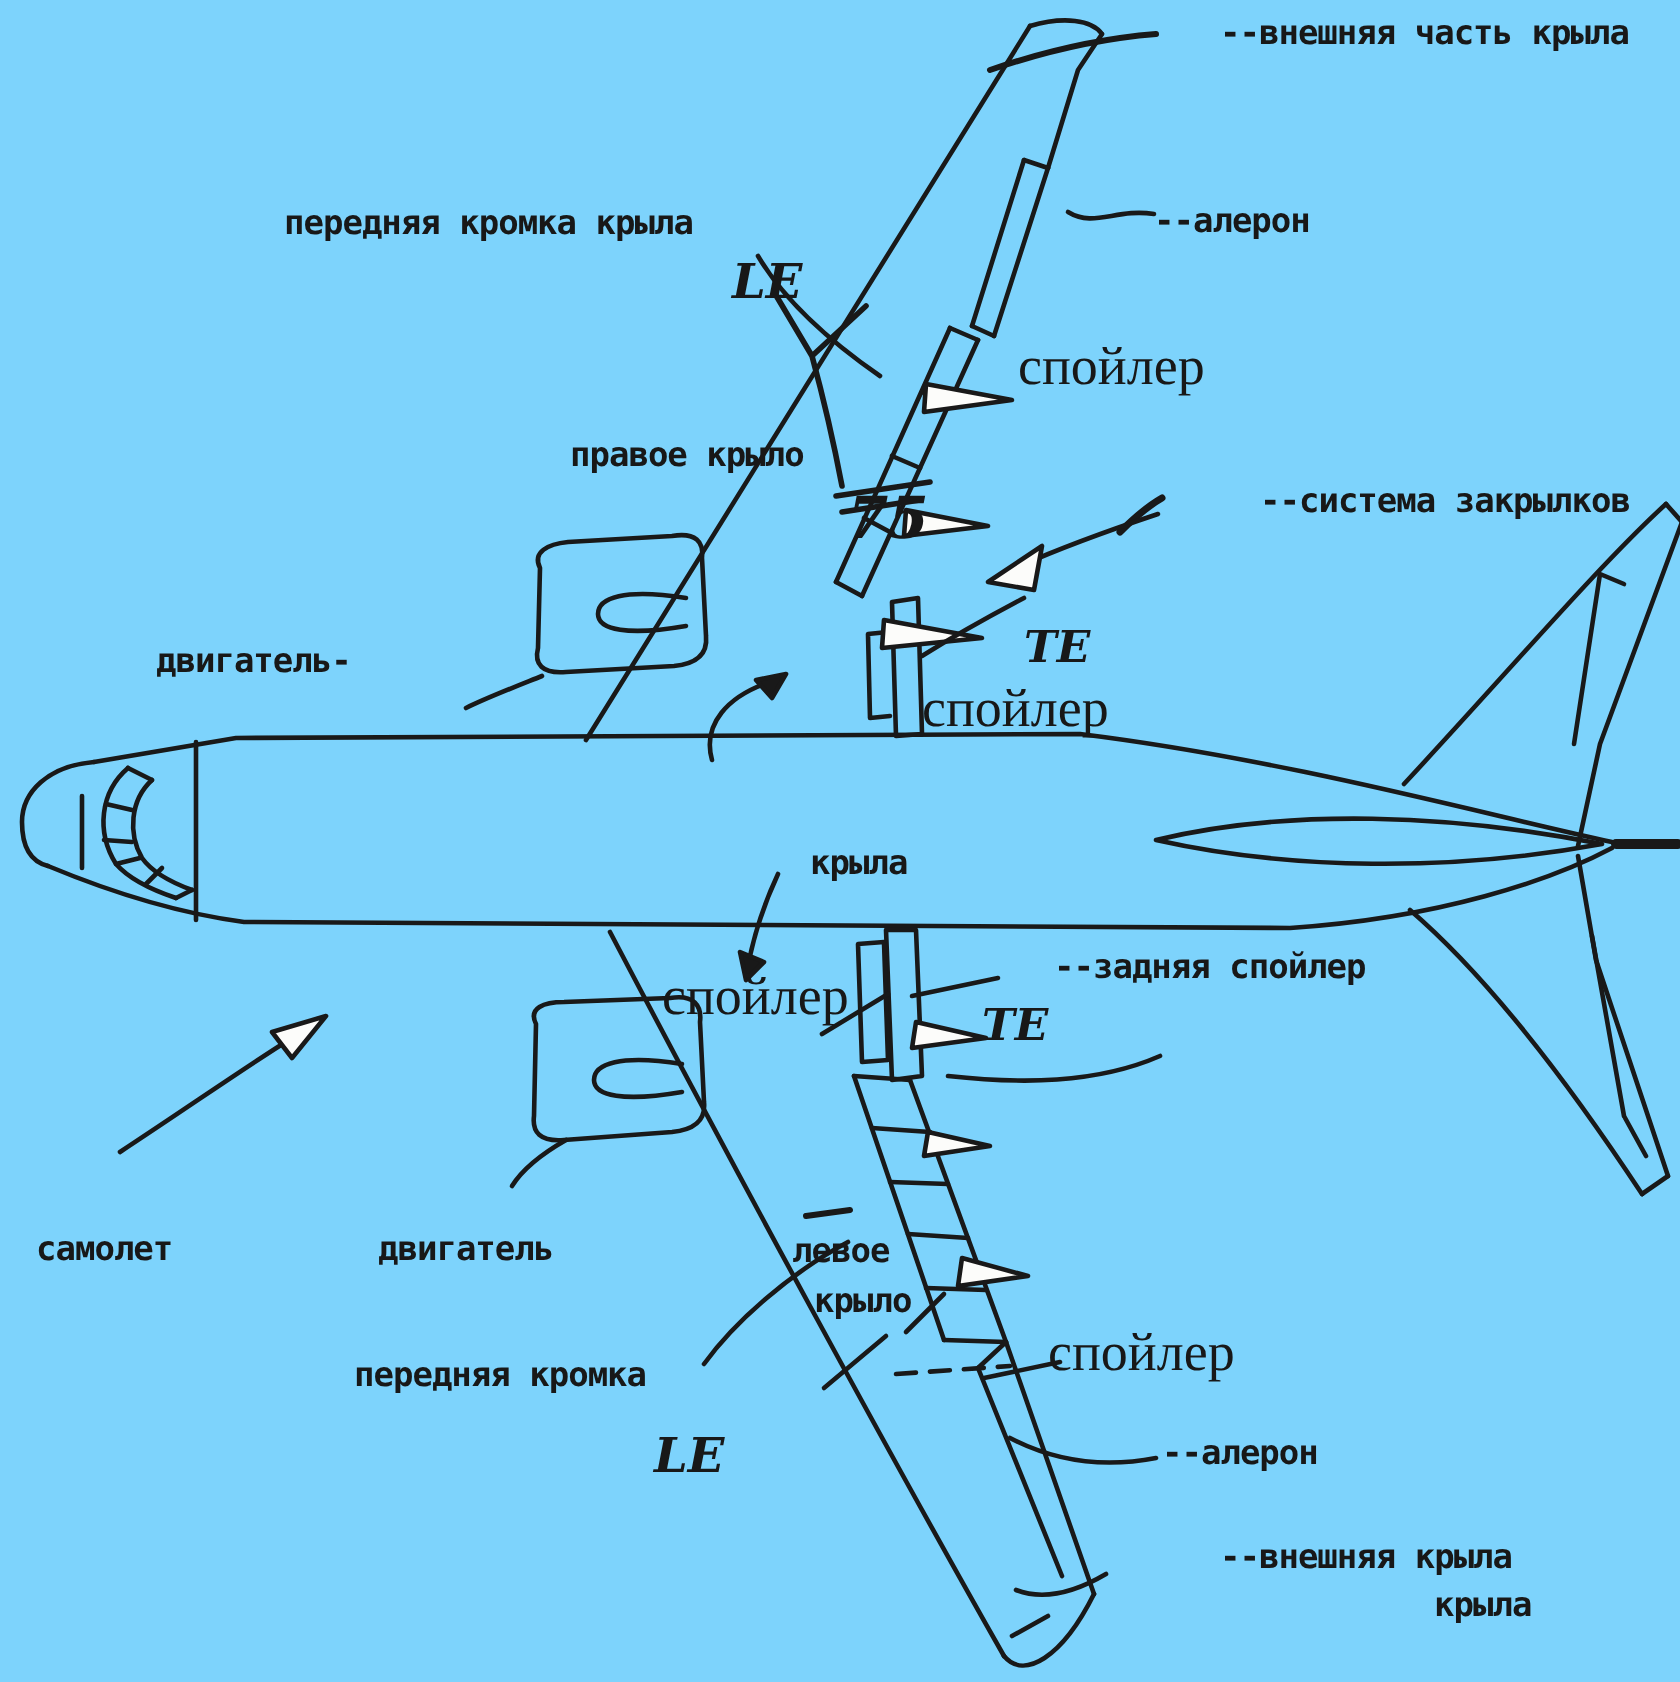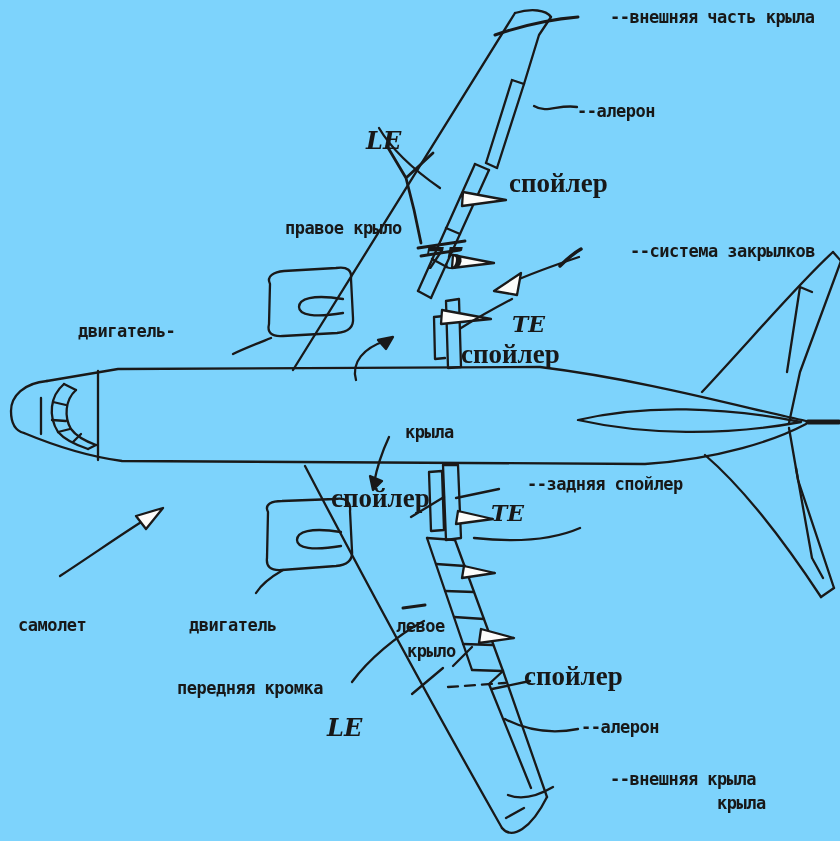--- a/index.html
+++ b/index.html
@@ -20,21 +20,21 @@
   }
   .mono{
     font-family:"DejaVu Sans Mono","Liberation Mono",monospace;
     font-size:17px;
     font-weight:600;
     letter-spacing:-0.5px;
   }
   .serif{
     font-family:"Liberation Serif","DejaVu Serif",serif;
     font-size:27px;
-    font-weight:700;
+    font-weight:400;
   }
   .hand{
     font-family:"DejaVu Serif","Liberation Serif",serif;
     font-style:italic;
     font-weight:700;
     margin-top:36px;
   }
   .hand.sm{font-size:22px;}
   .hand.md{font-size:24px;}
   .hand.lg{font-size:29px;}
@@ -127,20 +127,21 @@
     <path stroke-dasharray="10 7" d="M 448,687 L 505,683"></path>
     <path d="M 492,689 L 530,681"></path>
     <path d="M 578,729 C 552,734 528,731 505,719"></path>
     <path d="M 553,787 C 536,797 521,800 508,795"></path>
     <path d="M 506,818 L 524,808"></path>
   </svg>
 
   <div class="lbl mono" style="left:610px;top:9px">--внешняя часть крыла</div>
   <div class="lbl mono" style="left:577px;top:103px">--алерон</div>
   <div class="lbl serif" style="left:509px;top:169px">спойлер</div>
+  <div class="lbl mono" style="left:142px;top:104px">передняя кромка крыла</div>
   <div class="lbl hand md" style="left:366px;top:92px">LE</div>
   <div class="lbl mono" style="left:285px;top:220px">правое крыло</div>
   <div class="lbl hand lg" style="left:424px;top:208px">75</div>
   <div class="lbl mono" style="left:630px;top:243px">--система закрылков</div>
   <div class="lbl hand sm" style="left:512px;top:277px">TE</div>
   <div class="lbl serif" style="left:461px;top:340px">спойлер</div>
   <div class="lbl mono" style="left:78px;top:323px">двигатель-</div>
   <div class="lbl mono" style="left:405px;top:424px">крыла</div>
   <div class="lbl serif" style="left:331px;top:484px">спойлер</div>
   <div class="lbl hand sm" style="left:491px;top:466px">TE</div>

